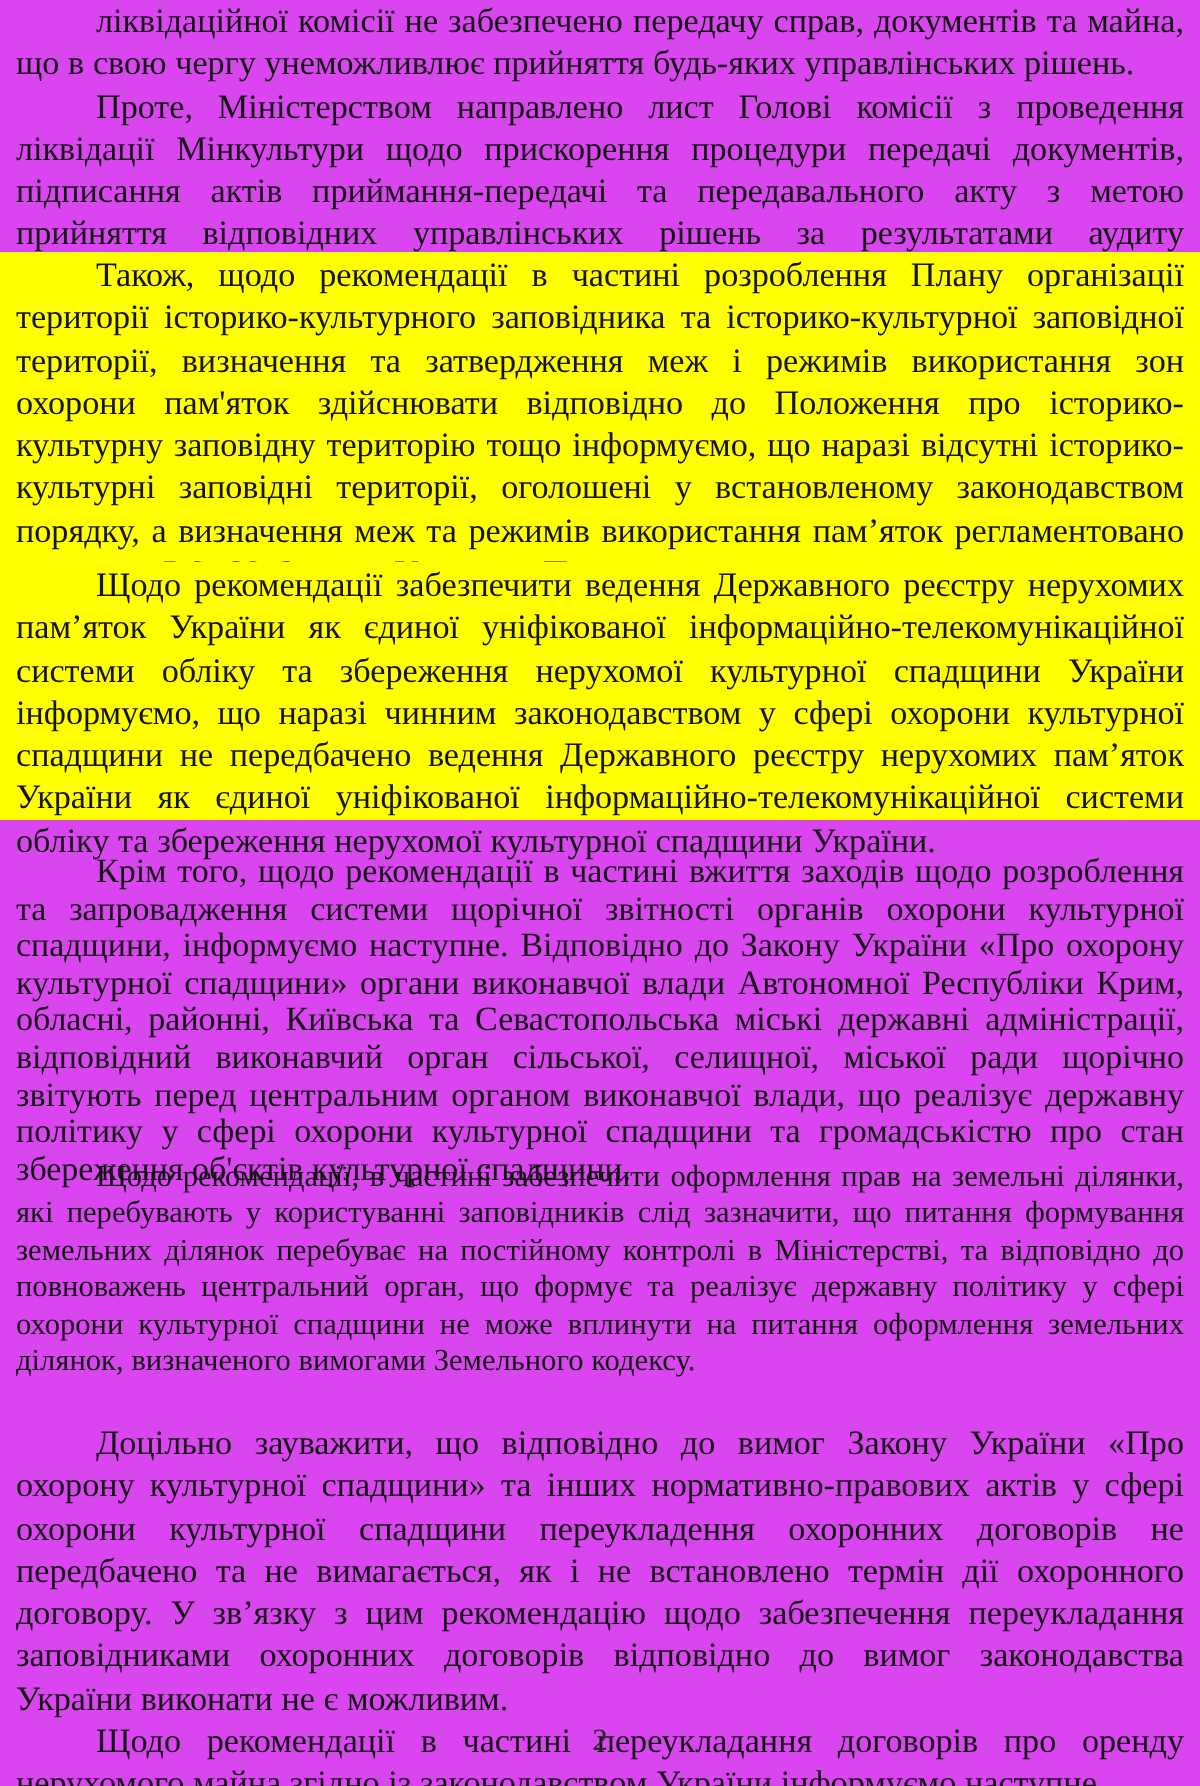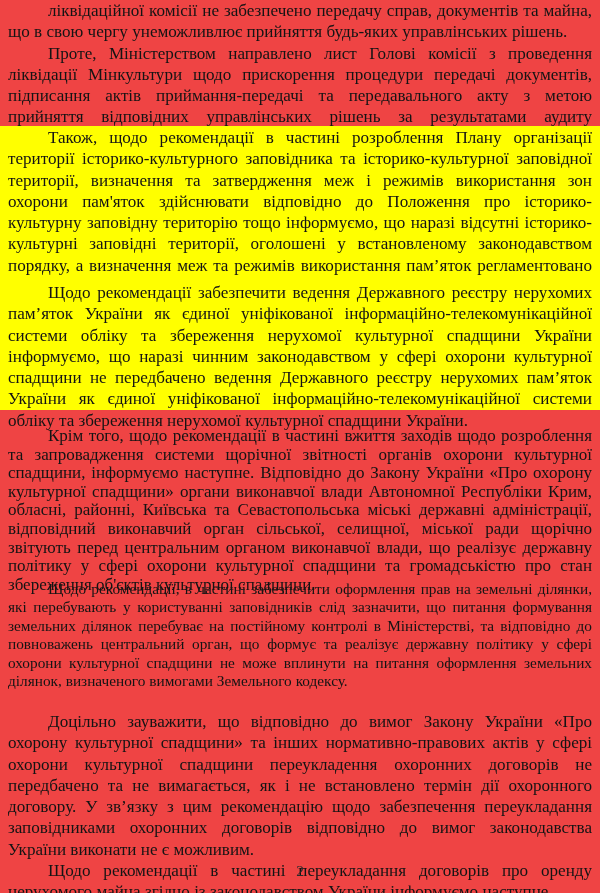--- a/index.html
+++ b/index.html
@@ -5,21 +5,21 @@
 <style>
   html, body {
     margin: 0;
     padding: 0;
     background: #ffffff;
   }
   .page {
     position: relative;
     width: 600px;
     height: 893px;
-    background: #ef4444;
+    background: #d946ef;
     overflow: hidden;
     font-family: "Liberation Serif", "DejaVu Serif", serif;
     color: #141414;
     box-sizing: border-box;
   }
   .body-col {
     position: absolute;
     left: 8px;
     right: 8px;
     top: 0;

